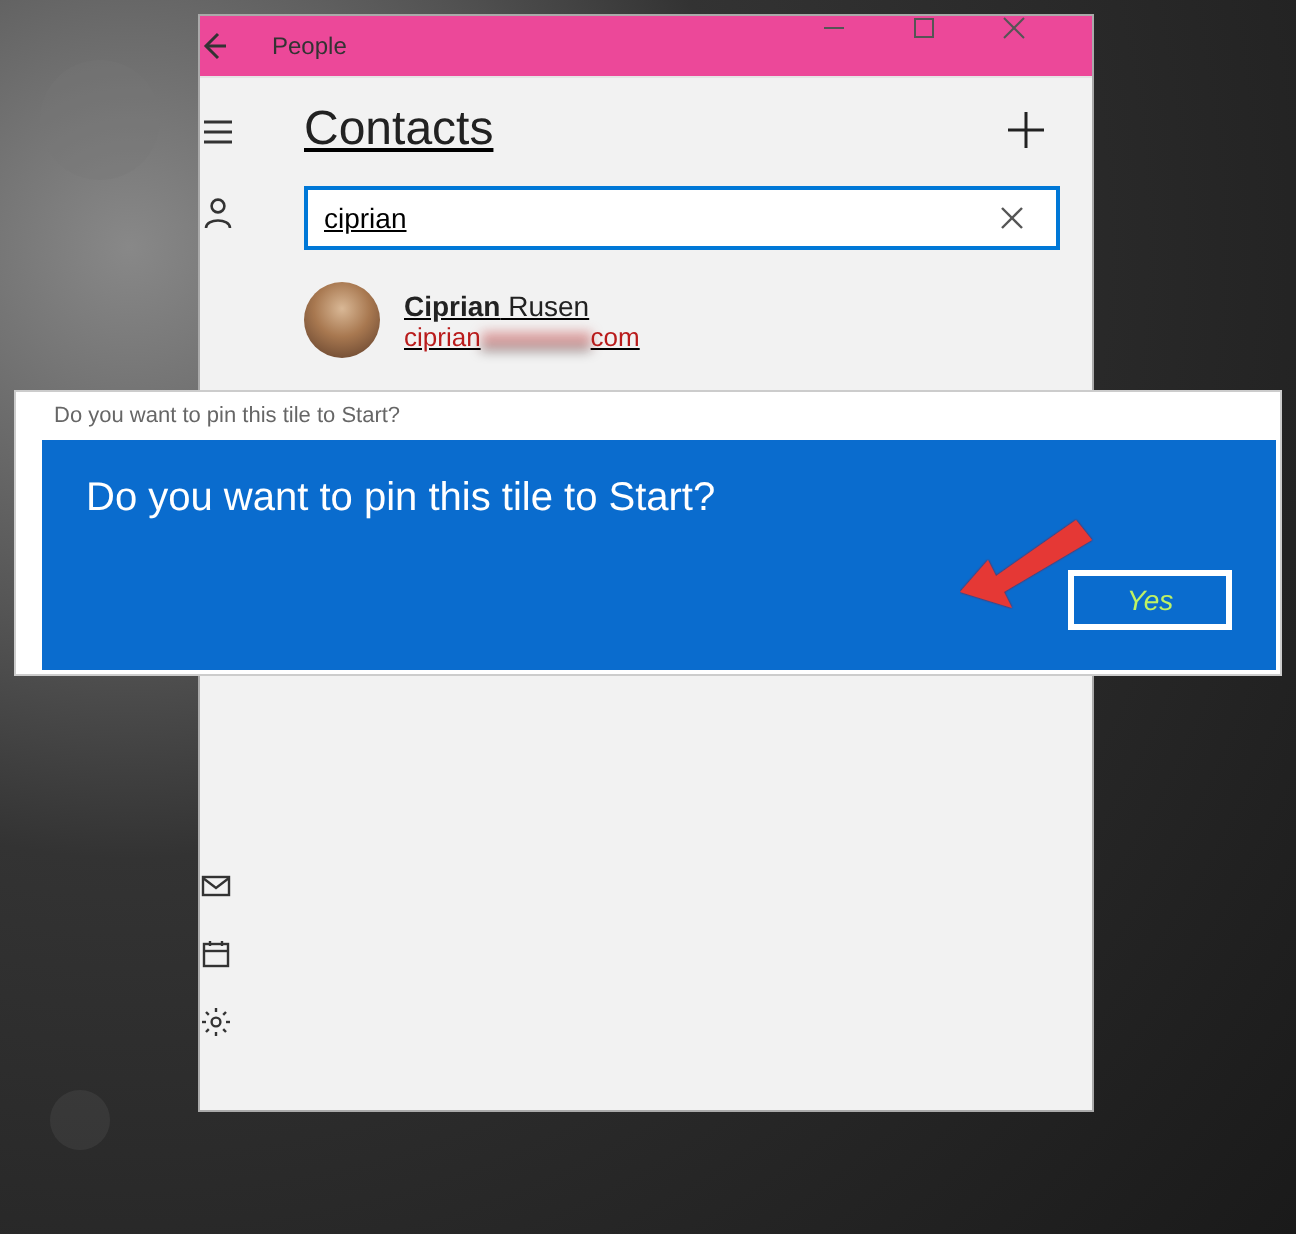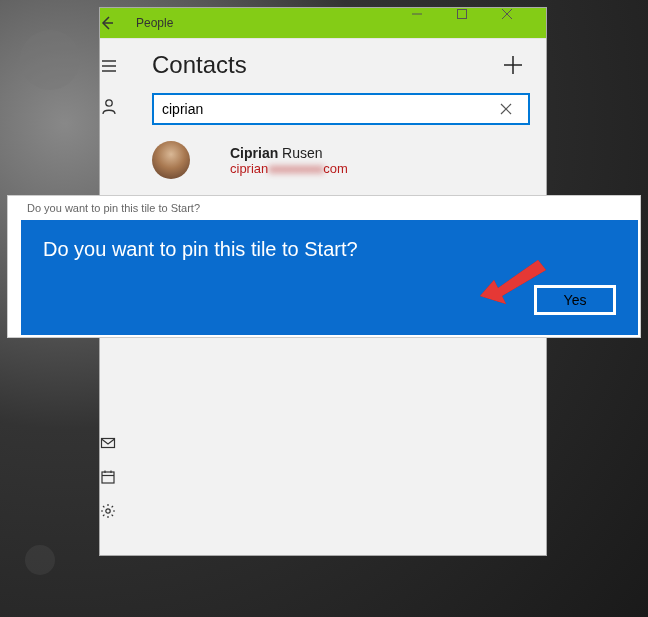--- a/index.html
+++ b/index.html
@@ -1,55 +1,55 @@
 <!DOCTYPE html>
 <html><head>
   <meta charset="utf-8">
   <style>
     * { box-sizing: border-box; margin: 0; padding: 0; font-family: "Segoe UI", Arial, sans-serif; }
     body { width: 648px; height: 617px; background: #2a2a2a; position: relative; overflow: hidden; }
     .wallpaper { position: absolute; inset: 0; background: radial-gradient(circle at 10% 20%, #888 0%, #555 25%, #333 40%, #1a1a1a 100%); }
     .wallpaper::before { content:""; position:absolute; top:30px; left:20px; width:60px; height:60px; background:#777; border-radius:50%; box-shadow: 10px 200px 0 -10px #666, -10px 500px 0 -15px #555; opacity:0.3; }
 
     .app-window { position: absolute; left: 99px; top: 7px; width: 448px; height: 549px; background: #f2f2f2; border: 1px solid #aaa; display: flex; flex-direction: column; }
-    .titlebar { height: 31px; display: flex; align-items: center; background: #84cc16; border-bottom: 1px solid #e5e5e5; }
+    .titlebar { height: 31px; display: flex; align-items: center; background: #ec4899; border-bottom: 1px solid #e5e5e5; }
     .titlebar .back { width: 32px; text-align: center; font-size: 16px; color: #333; }
     .titlebar .title { flex: 1; font-size: 12px; color: #333; padding-left: 4px; }
     .titlebar .winbtn { width: 45px; text-align: center; font-size: 12px; color: #666; line-height: 31px; height: 31px; }
     .titlebar .winbtn.close { font-size: 14px; }
 
     .app-body { flex: 1; display: flex; }
     .leftcol { width: 48px; display: flex; flex-direction: column; align-items: center; padding-top: 18px; }
     .leftcol .icon { width: 48px; text-align: center; margin-bottom: 22px; color: #333; }
     .leftcol .bottom-icons { margin-top: auto; margin-bottom: 18px; }
     .leftcol .bottom-icons .icon { margin-bottom: 18px; }
 
-    .maincol { flex: 1; padding: 12px 16px 0 0; }
+    .maincol { flex: 1; padding: 12px 16px 0 0; text-decoration: underline; }
     .header-row { display: flex; align-items: center; margin-bottom: 14px; padding-left: 4px; }
     .header-row .hdr { font-size: 24px; font-weight: 400; color: #222; flex: 1; }
     .header-row .plus { font-size: 26px; color: #222; padding-right: 6px; font-weight: 300; }
 
     .search-row { display: flex; align-items: stretch; padding-left: 4px; }
     .search-box { flex: 1; border: 2px solid #0078d7; height: 32px; display: flex; align-items: center; background: #fff; }
     .search-box input { flex: 1; border: none; outline: none; font-size: 14px; padding: 0 8px; background: transparent; }
     .search-box .clear { width: 28px; text-align: center; font-size: 14px; color: #555; }
 
-    .result { display: flex; align-items: center; padding: 16px 0 0 4px; gap: 28px; }
+    .result { display: flex; align-items: center; padding: 16px 0 0 4px; }
     .avatar { width: 38px; height: 38px; border-radius: 50%; background: radial-gradient(circle at 50% 35%, #d9b896 0%, #a87850 45%, #5a3a28 100%); margin-right: 12px; }
     .result-name { font-size: 14px; color: #222; }
     .result-name b { font-weight: 600; }
     .result-email { font-size: 13px; color: #b91c1c; }
     .result-email .blur { filter: blur(3px); letter-spacing: -1px; }
 
     .dialog-strip { position: absolute; left: 8px; top: 196px; width: 632px; background: #fff; border: 2px solid #fff; box-shadow: 0 0 0 1px #ccc; padding-left: 11px; }
     .dialog-caption { font-size: 11px; color: #666; padding: 4px 6px 6px; background: #fff; }
     .dialog-body { background: #0a6cce; padding: 18px 22px 20px; color: #fff; }
     .dialog-question { font-size: 20px; font-weight: 400; margin-bottom: 24px; }
     .dialog-buttons { display: flex; justify-content: flex-end; gap: 12px; }
-    .dlg-btn { width: 82px; height: 30px; border: 1px solid #fff; background: transparent; color: #000000; font-size: 14px; display: flex; align-items: center; justify-content: center; }
+    .dlg-btn { width: 82px; height: 30px; border: 1px solid #fff; background: transparent; color: #bef264; font-size: 14px; display: flex; align-items: center; justify-content: center; font-style: italic; }
     .dlg-btn.primary { border: 3px solid #fff; font-weight: 400; }
 
     .arrow { position: absolute; left: 480px; top: 248px; pointer-events: none; }
 
     svg { display: block; }
   </style>
 </head>
 <body>
 
 <div class="wallpaper"></div>

